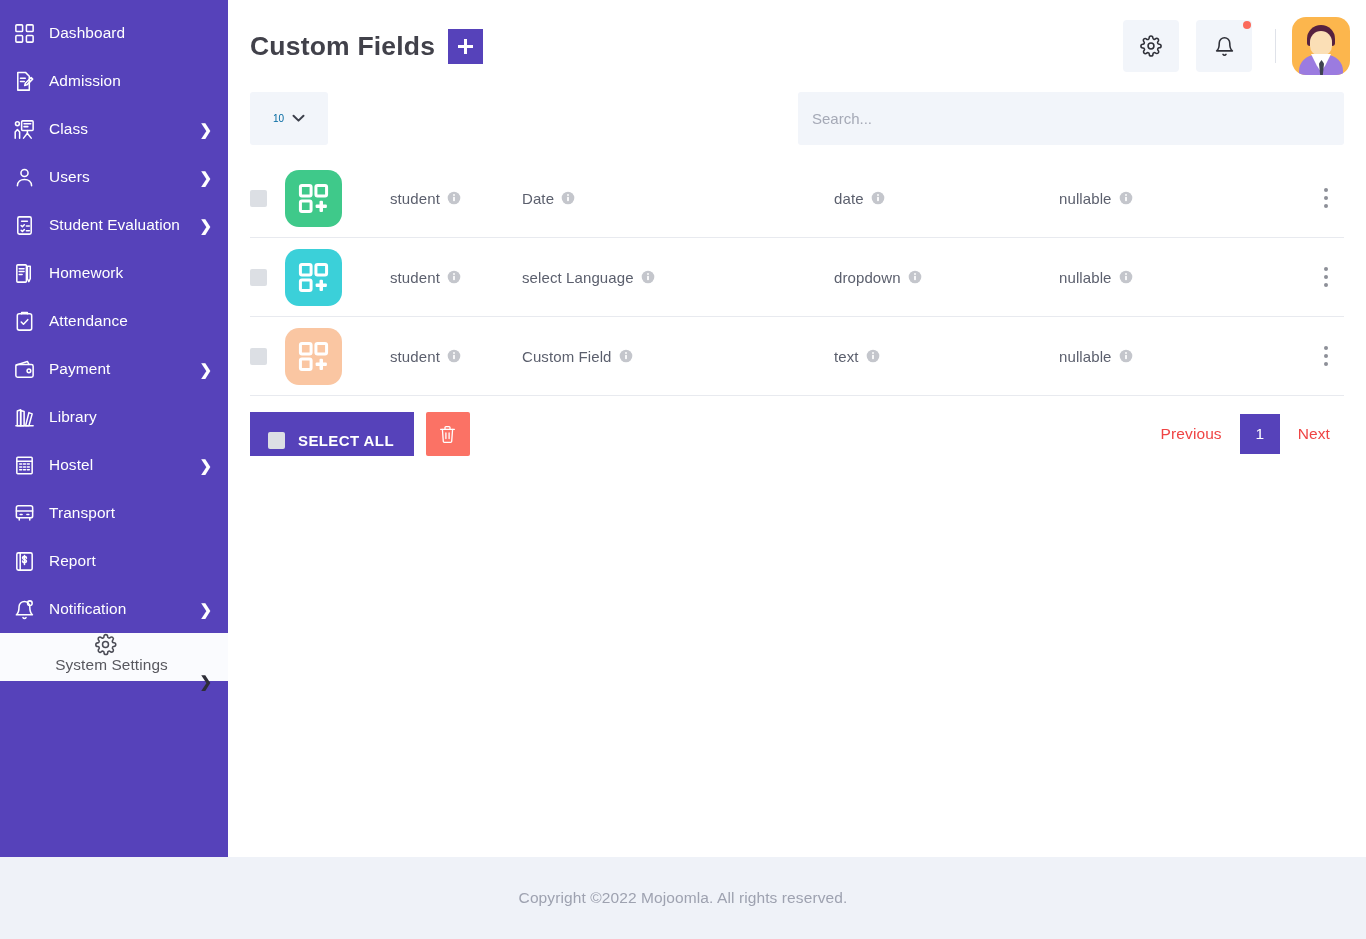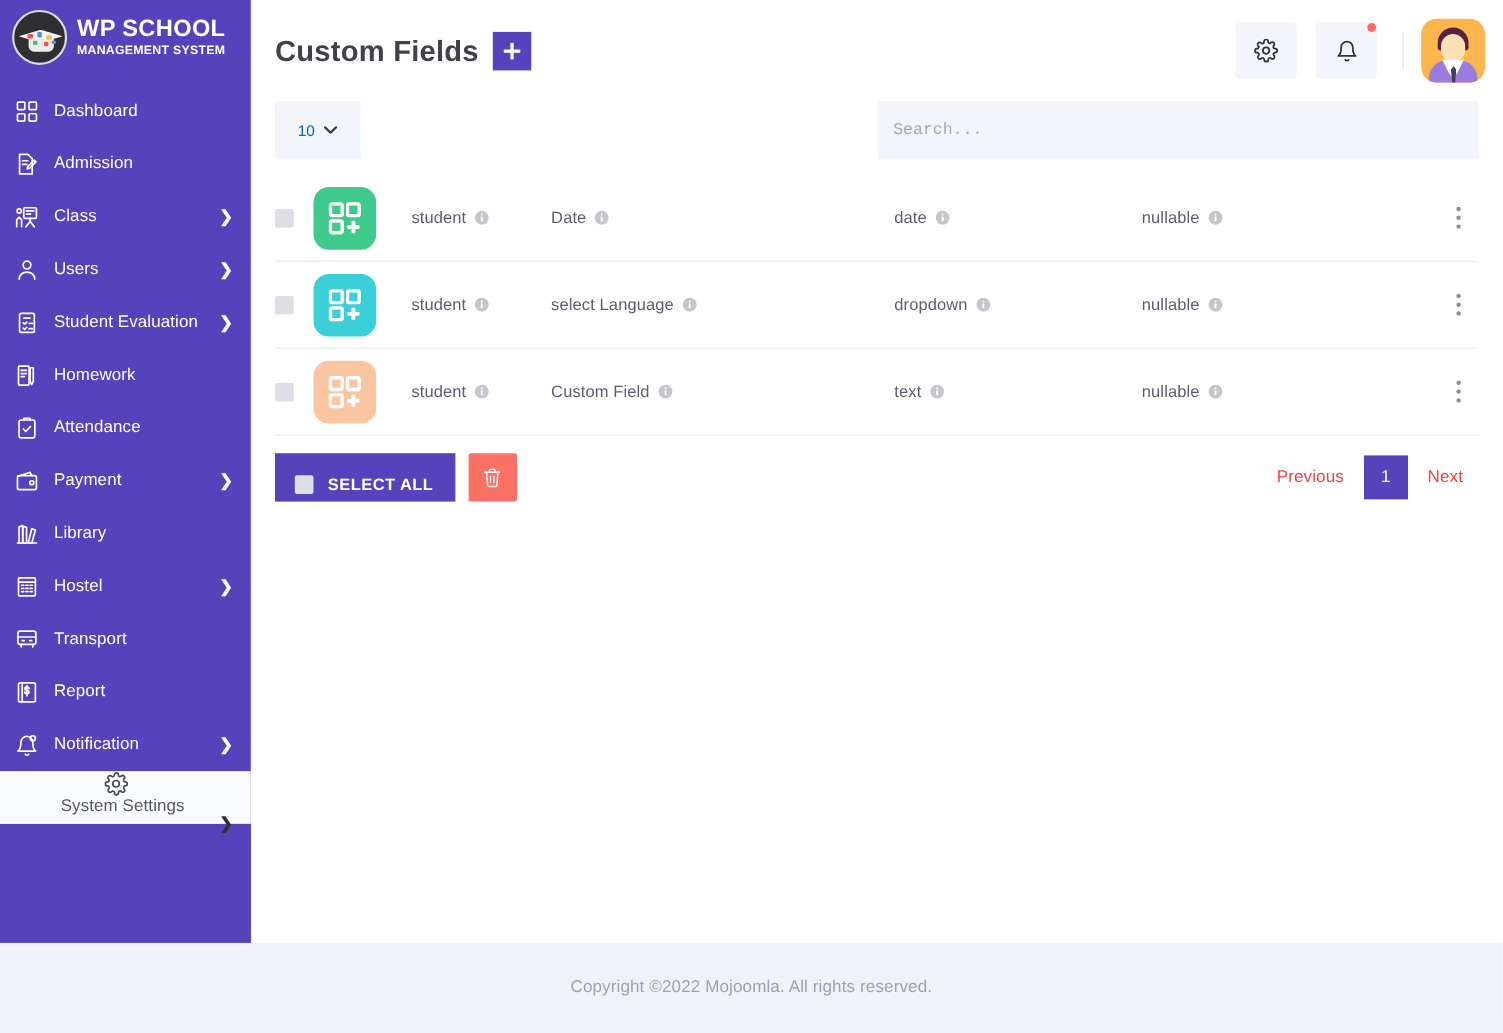--- a/index.html
+++ b/index.html
@@ -111,49 +111,49 @@
   .av-tie { position: absolute; left: 27px; top: 43px; width: 5px; height: 16px;
     background: #3d4250; clip-path: polygon(50% 0, 100% 22%, 75% 100%, 25% 100%, 0 22%); }
 
   
   .content { padding: 0 22px; }
   .table-top { display: flex; align-items: stretch; height: 53px; }
   .len-select {
     width: 78px; background: #f2f5fa; display: flex; align-items: center;
     justify-content: center; gap: 8px; cursor: pointer; border-radius: 3px;
   }
-  .len-select .val { font-size: 14px; color: #0369a1; }
+  .len-select .val { font-size: 10px; color: #0369a1; }
   .info-text {
     display: flex; align-items: center; padding-left: 24px;
     font-size: 15px; color: #6d717f; letter-spacing: .1px;
   }
   .search-box {
     margin-left: auto; width: 546px; background: #f2f5fa; border-radius: 3px;
     display: flex; align-items: center; padding: 0 14px; border: none;
-    font-size: 15px; color: #4d7c0f; font-family: Liberation Mono, monospace;
+    font-size: 15px; color: #4d7c0f; font-family: Liberation Sans, sans-serif;
   }
   .search-box::placeholder { color: #a5a9b6; }
 
   
   .table { margin-top: 14px; }
   .row {
     height: 79px; display: flex; align-items: center;
     border-bottom: 1px solid #e8eaef;
   }
   .row-cb {
     width: 17px; height: 17px; background: #dcdfe4; border: none;
     border-radius: 2px; margin-right: 18px; cursor: pointer; flex: none;
     -webkit-appearance: none; appearance: none;
   }
   .row-icon {
     width: 57px; height: 57px; border-radius: 14px; flex: none;
     display: flex; align-items: center; justify-content: center;
   }
   .cell { font-size: 15px; color: #5b5f6d; display: flex; align-items: center; letter-spacing: .1px; }
-  .c1 { width: 159px; padding-left: 32px; }
+  .c1 { width: 180px; padding-left: 48px; }
   .c2 { width: 312px; }
   .c3 { width: 225px; }
   .c4 { flex: 1; }
   .infoi { margin-left: 7px; display: inline-flex; }
   .kebab {
     width: 26px; display: flex; flex-direction: column; align-items: center;
     gap: 4px; cursor: pointer; margin-left: auto; margin-right: 5px;
   }
   .kebab i { width: 4px; height: 4px; border-radius: 50%; background: #8d8f98; display: block; }
 
@@ -191,36 +191,20 @@
     font-size: 15.5px; color: #9ea2b0; letter-spacing: .1px;
   }
 </style>
 </head>
 <body>
 
 <div class="app">
 
   <aside class="sidebar">
 
-    <div class="brand">
-      <div class="brand-logo">
-        <div class="cap-board"></div>
-        <div class="cap-base"></div>
-        <div class="cap-confetti" style="left:12px;top:20px;width:5px;height:4px;background:#e8584f;"></div>
-        <div class="cap-confetti" style="left:21px;top:18px;width:4px;height:5px;background:#4f8fe0;"></div>
-        <div class="cap-confetti" style="left:29px;top:21px;width:5px;height:4px;background:#f2c14a;"></div>
-        <div class="cap-confetti" style="left:17px;top:26px;width:4px;height:4px;background:#55b96a;"></div>
-        <div class="cap-confetti" style="left:27px;top:27px;width:4px;height:4px;background:#e8584f;"></div>
-        <div class="cap-confetti" style="left:34px;top:26px;width:4px;height:3px;background:#4f8fe0;"></div>
-      </div>
-      <div class="brand-text">
-        <div class="brand-title">WP SCHOOL</div>
-        <div class="brand-sub">MANAGEMENT SYSTEM</div>
-      </div>
-    </div>
 
     <nav class="nav" id="nav">
         <div class="nav-item">
           <span class="ic">
             <svg width="23" height="23" viewBox="0 0 24 24" fill="none" stroke="#ffffff" stroke-width="1.6" stroke-linecap="round" stroke-linejoin="round">
               <rect x="3" y="3" width="7" height="7" rx="1"></rect>
               <rect x="14" y="3" width="7" height="7" rx="1"></rect>
               <rect x="3" y="14" width="7" height="7" rx="1"></rect>
               <rect x="14" y="14" width="7" height="7" rx="1"></rect>
             </svg>

